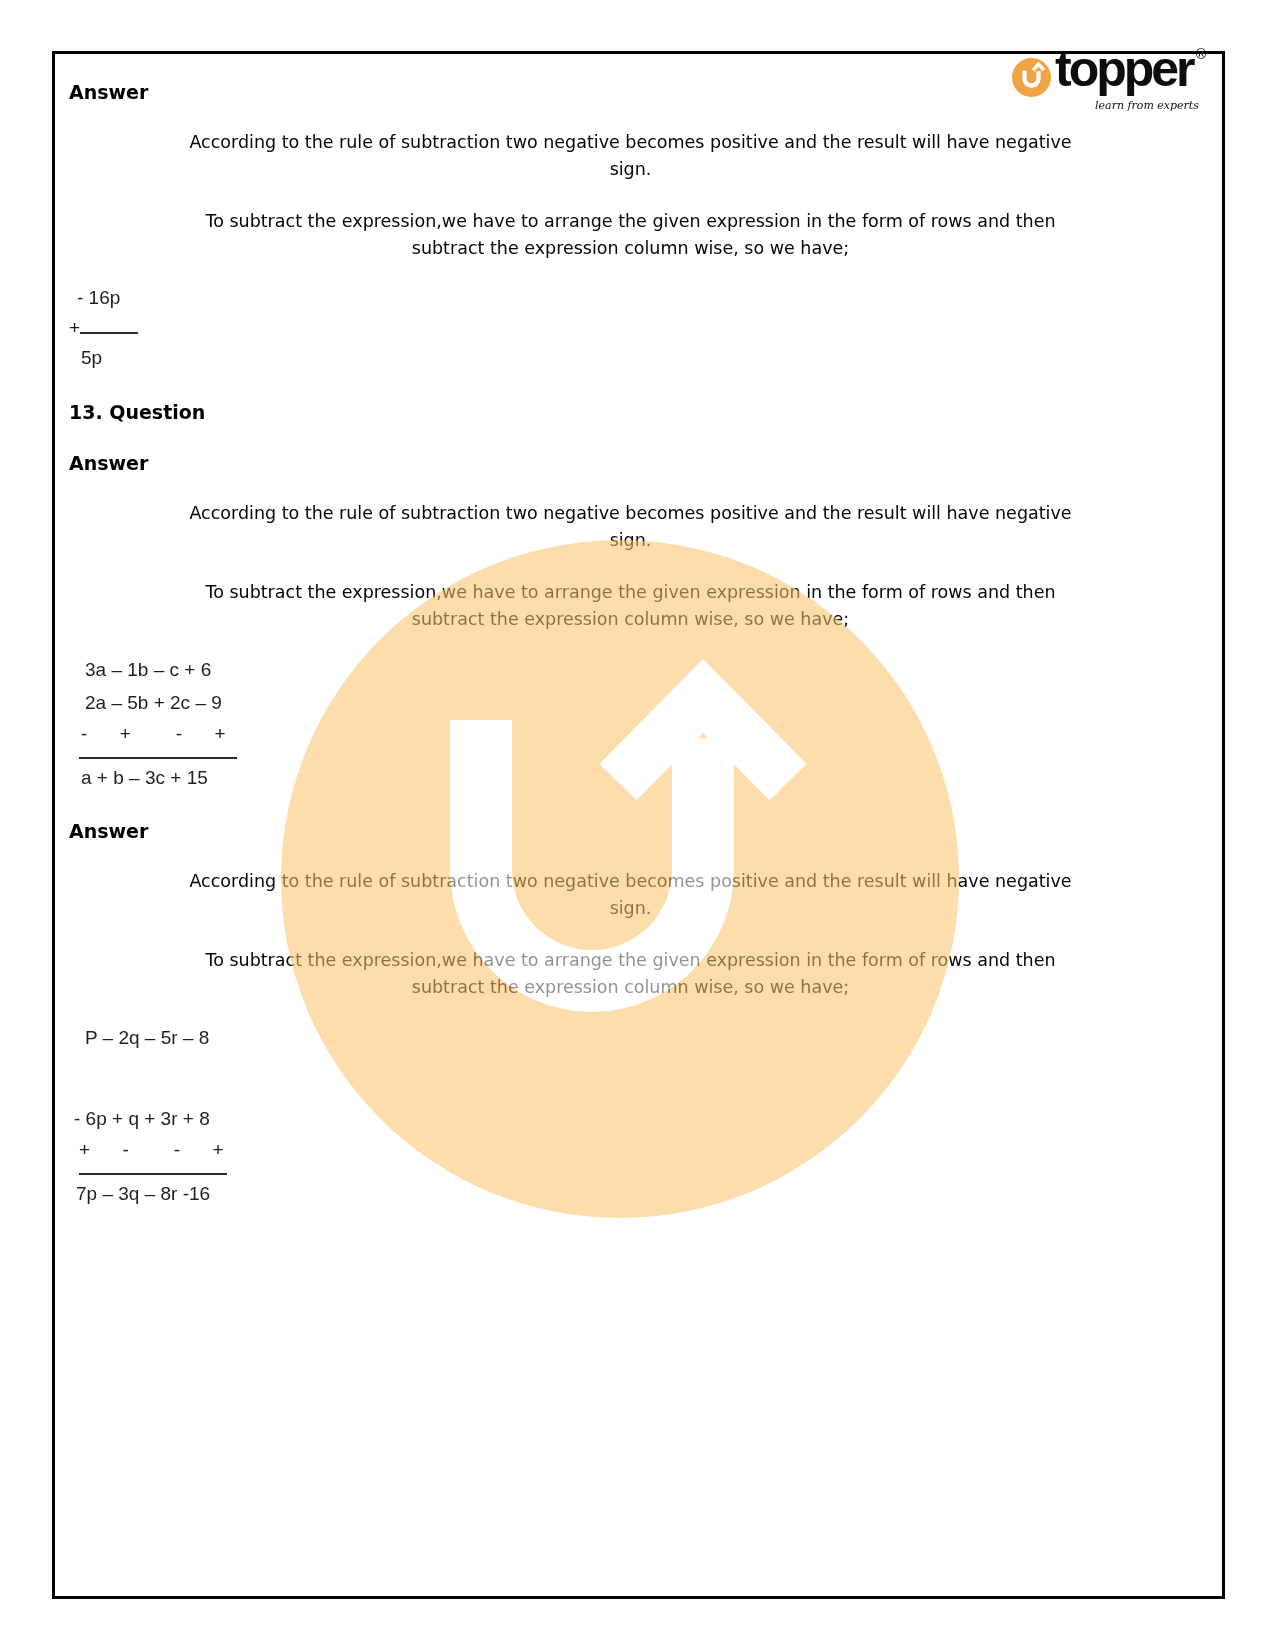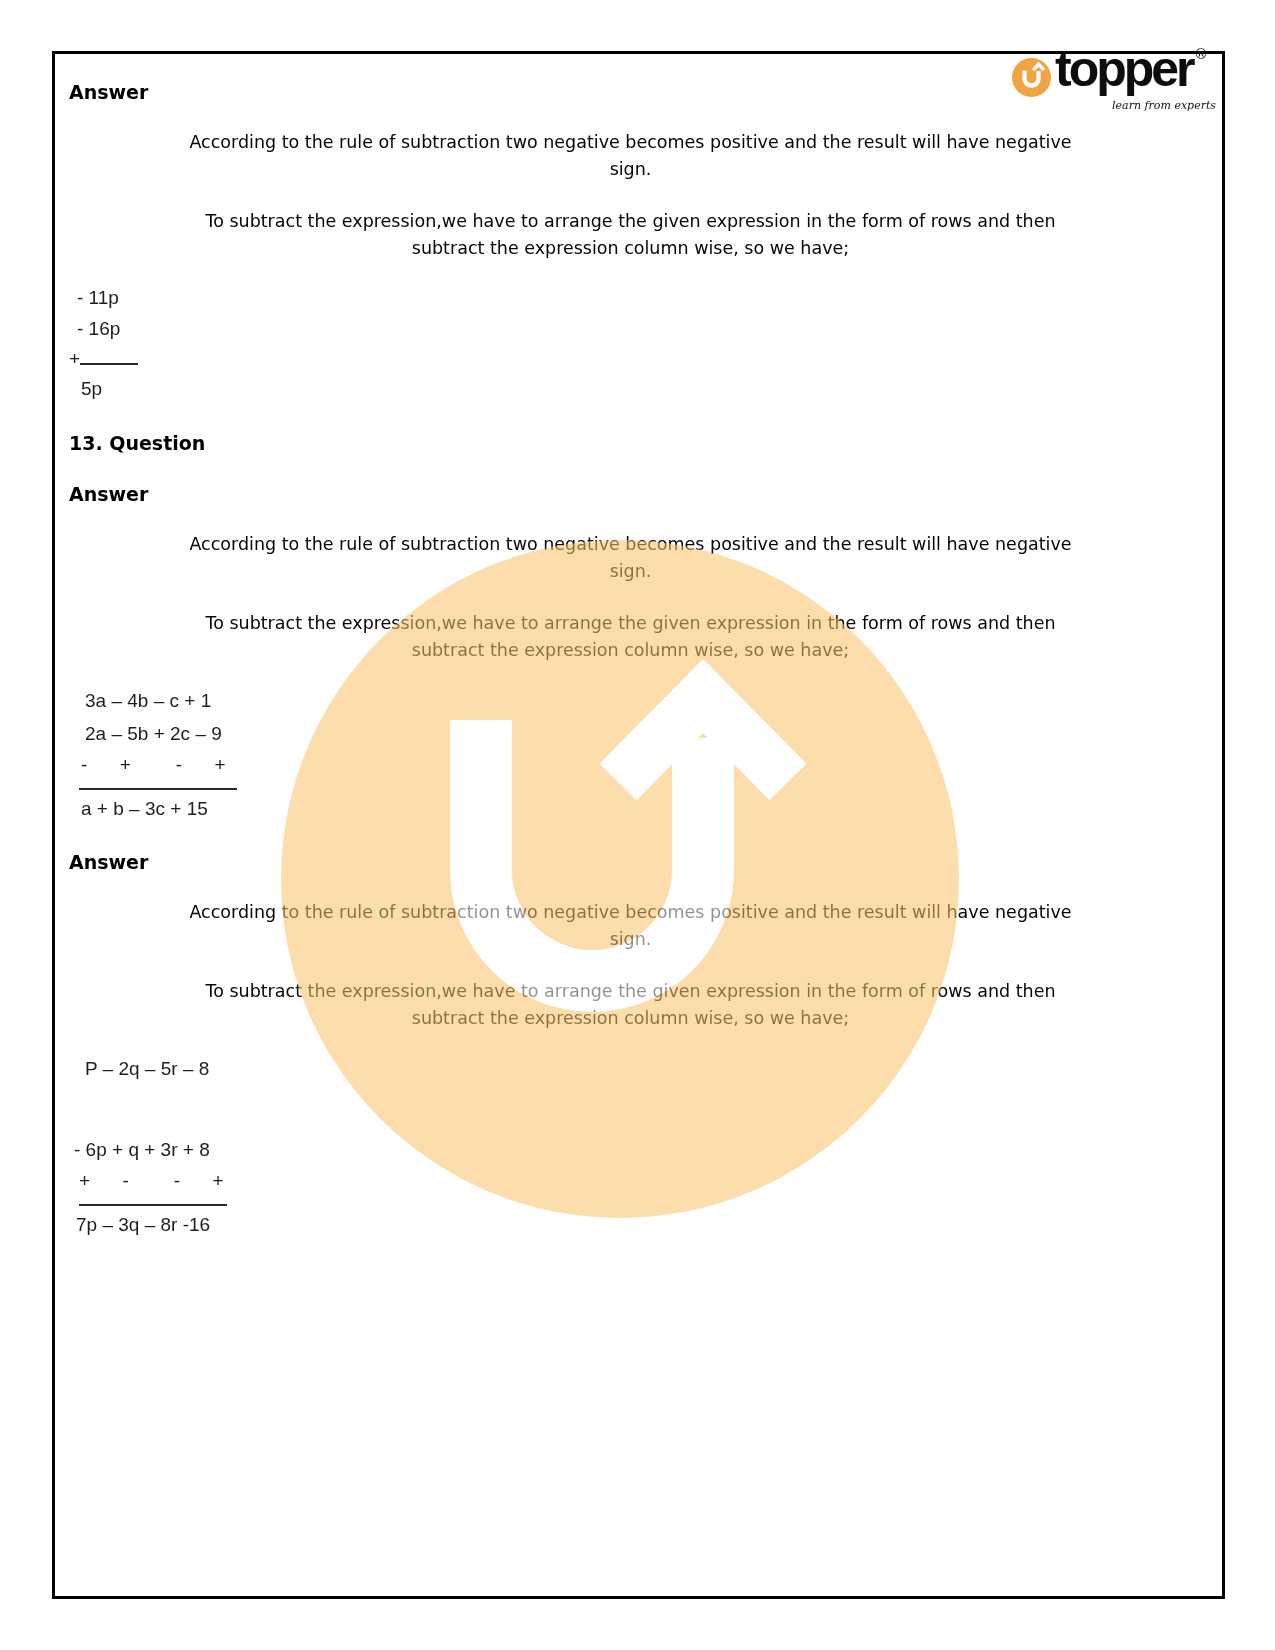--- a/index.html
+++ b/index.html
@@ -51,59 +51,58 @@
   .logo-circle{
     position:absolute;left:4px;top:10px;width:39px;height:39px;border-radius:50%;
   }
   .logo-brand{
     position:absolute;left:47px;top:-9px;
     font-family:"Liberation Sans",sans-serif;font-weight:700;
     font-size:50px;letter-spacing:-3px;color:#0d0d0d;line-height:60px;
   }
   .registered{position:absolute;left:186px;top:-2px;font-size:14px;color:#0d0d0d;font-weight:400;}
   .tagline{
-    position:absolute;left:70px;top:51px;width:138px;text-align:right;
+    position:absolute;left:70px;top:51px;width:138px;text-align:center;
     font-family:"DejaVu Serif",serif;font-style:italic;font-size:11px;color:#111;
     white-space:nowrap;
   }
 </style>
 </head>
 <body>
 
 <div class="page">
 
   <div class="heading first">Answer</div>
   <div class="para">
     <div class="pline">According to the rule of subtraction two negative becomes positive and the result will have negative</div>
     <div class="pline">sign.</div>
   </div>
   <div class="para">
     <div class="pline">To subtract the expression,we have to arrange the given expression in the form of rows and then</div>
     <div class="pline">subtract the expression column wise, so we have;</div>
   </div>
   <div class="math m1">
-    <div class="mrow r1">- 11p</div>
     <div class="mrow r2">- 16p</div>
     <div class="plusrow"><span>+</span><span class="underscore"></span></div>
     <div class="result">5p</div>
   </div>
 
   <div class="heading">13. Question</div>
 
   <div class="heading">Answer</div>
   <div class="para">
     <div class="pline">According to the rule of subtraction two negative becomes positive and the result will have negative</div>
     <div class="pline">sign.</div>
   </div>
   <div class="para">
     <div class="pline">To subtract the expression,we have to arrange the given expression in the form of rows and then</div>
     <div class="pline">subtract the expression column wise, so we have;</div>
   </div>
   <div class="math m2">
-    <div class="mrow expr">3a – 4b – c + 1</div>
+    <div class="mrow expr">3a – 1b – c + 6</div>
     <div class="mrow expr">2a – 5b + 2c – 9</div>
     <div class="signs">-     +       -     +</div>
     <div class="rule-line"></div>
     <div class="mrow result">a + b – 3c + 15</div>
   </div>
 
 
   <div class="heading">Answer</div>
   <div class="para">
     <div class="pline">According to the rule of subtraction two negative becomes positive and the result will have negative</div>

